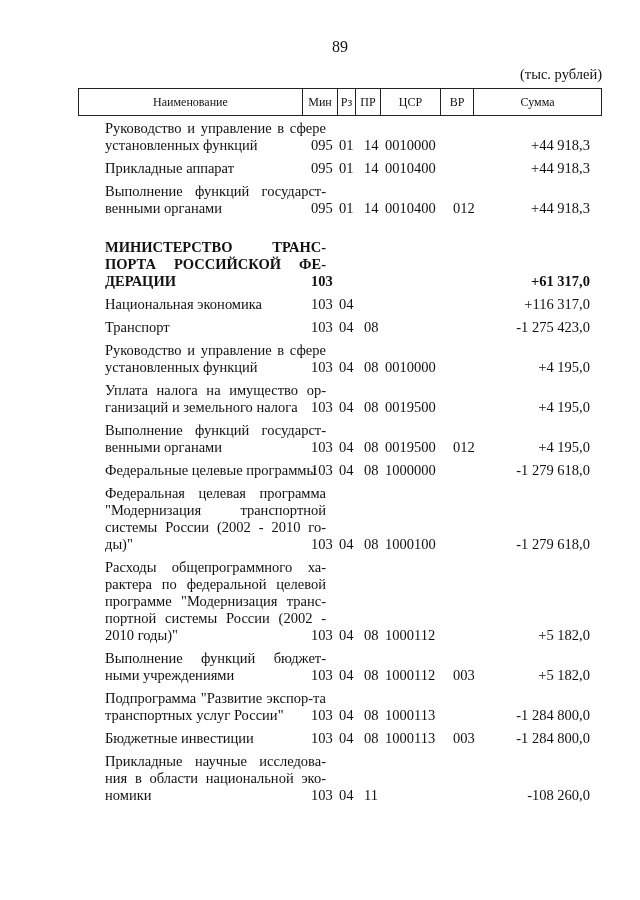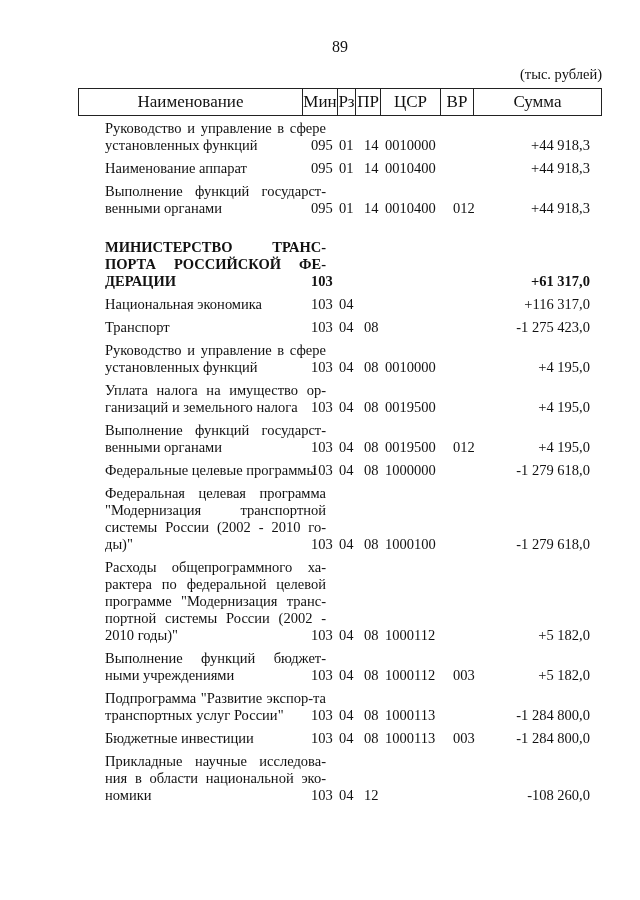--- a/index.html
+++ b/index.html
@@ -1,21 +1,21 @@
 <!DOCTYPE html>
 <html><head>
 <meta charset="utf-8">
 <style>
   html, body { margin: 0; padding: 0; background: #ffffff; }
   body { width: 640px; height: 900px; position: relative; overflow: hidden;
          font-family: "Liberation Serif", "DejaVu Serif", serif; color: #111; font-size: 14.5px; }
   .page-num { position: absolute; top: 38px; left: 0; width: 640px; text-align: center; font-size: 16px; padding-left: 20px; }
   .units { position: absolute; top: 66px; right: 38px; font-size: 14.5px; }
   table.hdr { position: absolute; top: 88px; left: 78px; border-collapse: collapse; height: 28px; }
-  table.hdr td { border: 1px solid #222; text-align: center; padding: 0; font-size: 17px; height: 26px; margin-left: 12px; }
+  table.hdr td { border: 1px solid #222; text-align: center; padding: 0; font-size: 12px; height: 26px; margin-left: 12px; }
   .rows { position: absolute; top: 120px; left: 78px; width: 524px; }
   .row { position: relative; margin-bottom: 6px; line-height: 17px; }
   .row.gap-before { margin-top: 22px; }
   .name { width: 221px; text-align: justify; text-align-last: left; margin-left: 27px; }
   .codes { position: absolute; bottom: 0; left: 233px; white-space: nowrap; }
   .codes span { position: absolute; bottom: 0; }
   .c-min { left: 0; }
   .c-rz { left: 28px; }
   .c-pr { left: 53px; }
   .c-csr { left: 74px; }
@@ -49,21 +49,21 @@
       <div class="codes">
         <span class="c-min">095</span>
         <span class="c-rz">01</span>
         <span class="c-pr">14</span>
         <span class="c-csr">0010000</span>
         <span class="c-vr"></span>
       </div>
       <div class="sum">+44 918,3</div>
     </div>
     <div class="row">
-      <div class="name">Наименование аппарат</div>
+      <div class="name">Прикладные аппарат</div>
       <div class="codes">
         <span class="c-min">095</span>
         <span class="c-rz">01</span>
         <span class="c-pr">14</span>
         <span class="c-csr">0010400</span>
         <span class="c-vr"></span>
       </div>
       <div class="sum">+44 918,3</div>
     </div>
     <div class="row">
@@ -207,19 +207,19 @@
         <span class="c-csr">1000113</span>
         <span class="c-vr">003</span>
       </div>
       <div class="sum">-1 284 800,0</div>
     </div>
     <div class="row">
       <div class="name">Прикладные научные исследова-ния в области национальной эко-номики</div>
       <div class="codes">
         <span class="c-min">103</span>
         <span class="c-rz">04</span>
-        <span class="c-pr">12</span>
+        <span class="c-pr">11</span>
         <span class="c-csr"></span>
         <span class="c-vr"></span>
       </div>
       <div class="sum">-108 260,0</div>
     </div>
   </div>
 
 </body></html>

